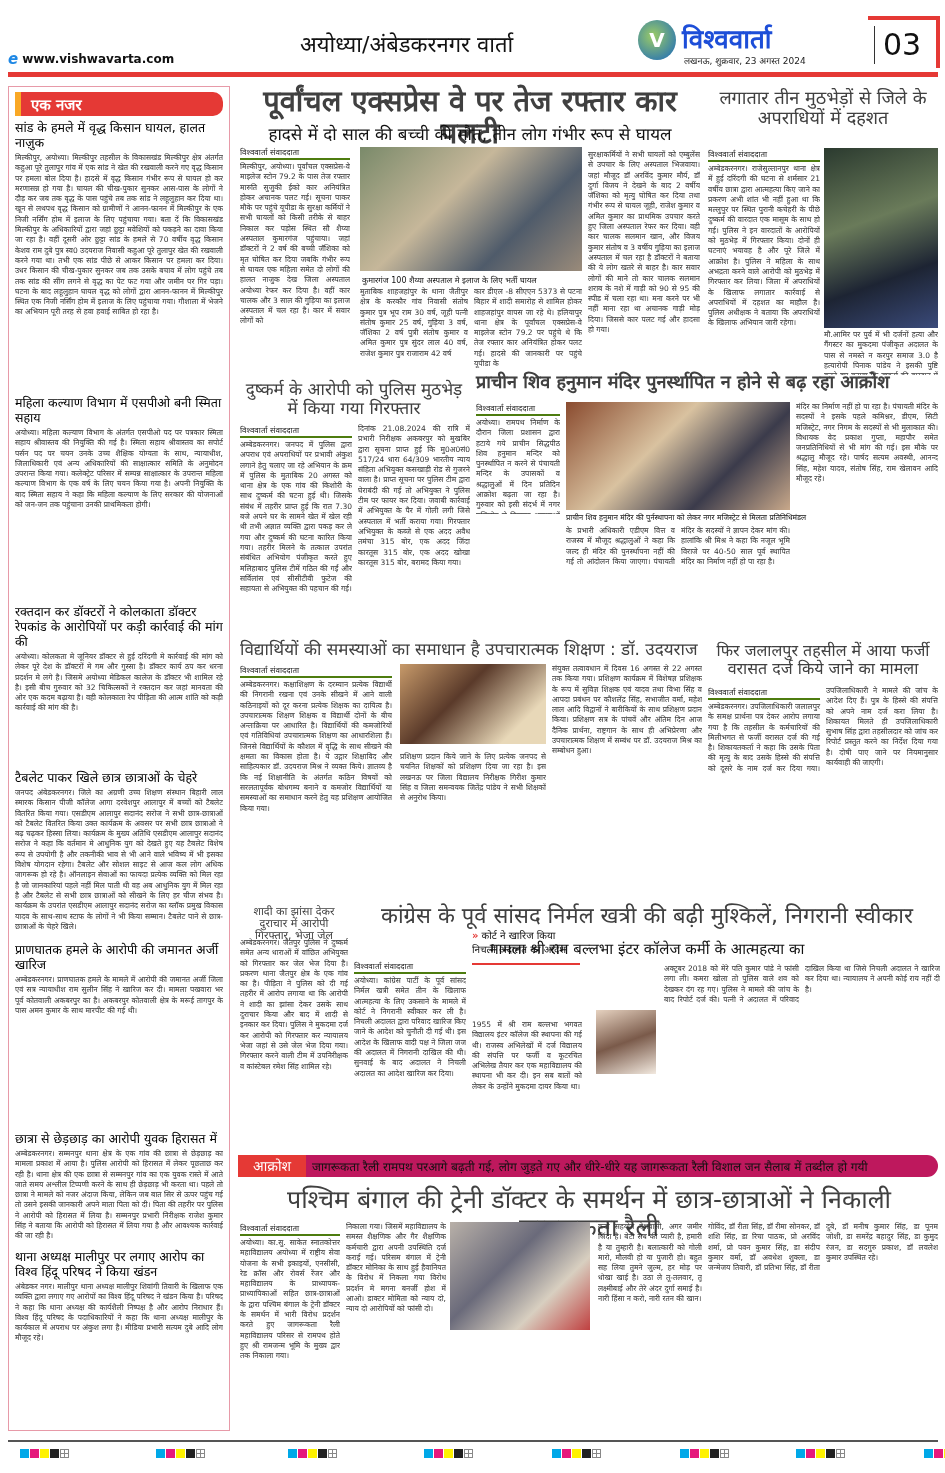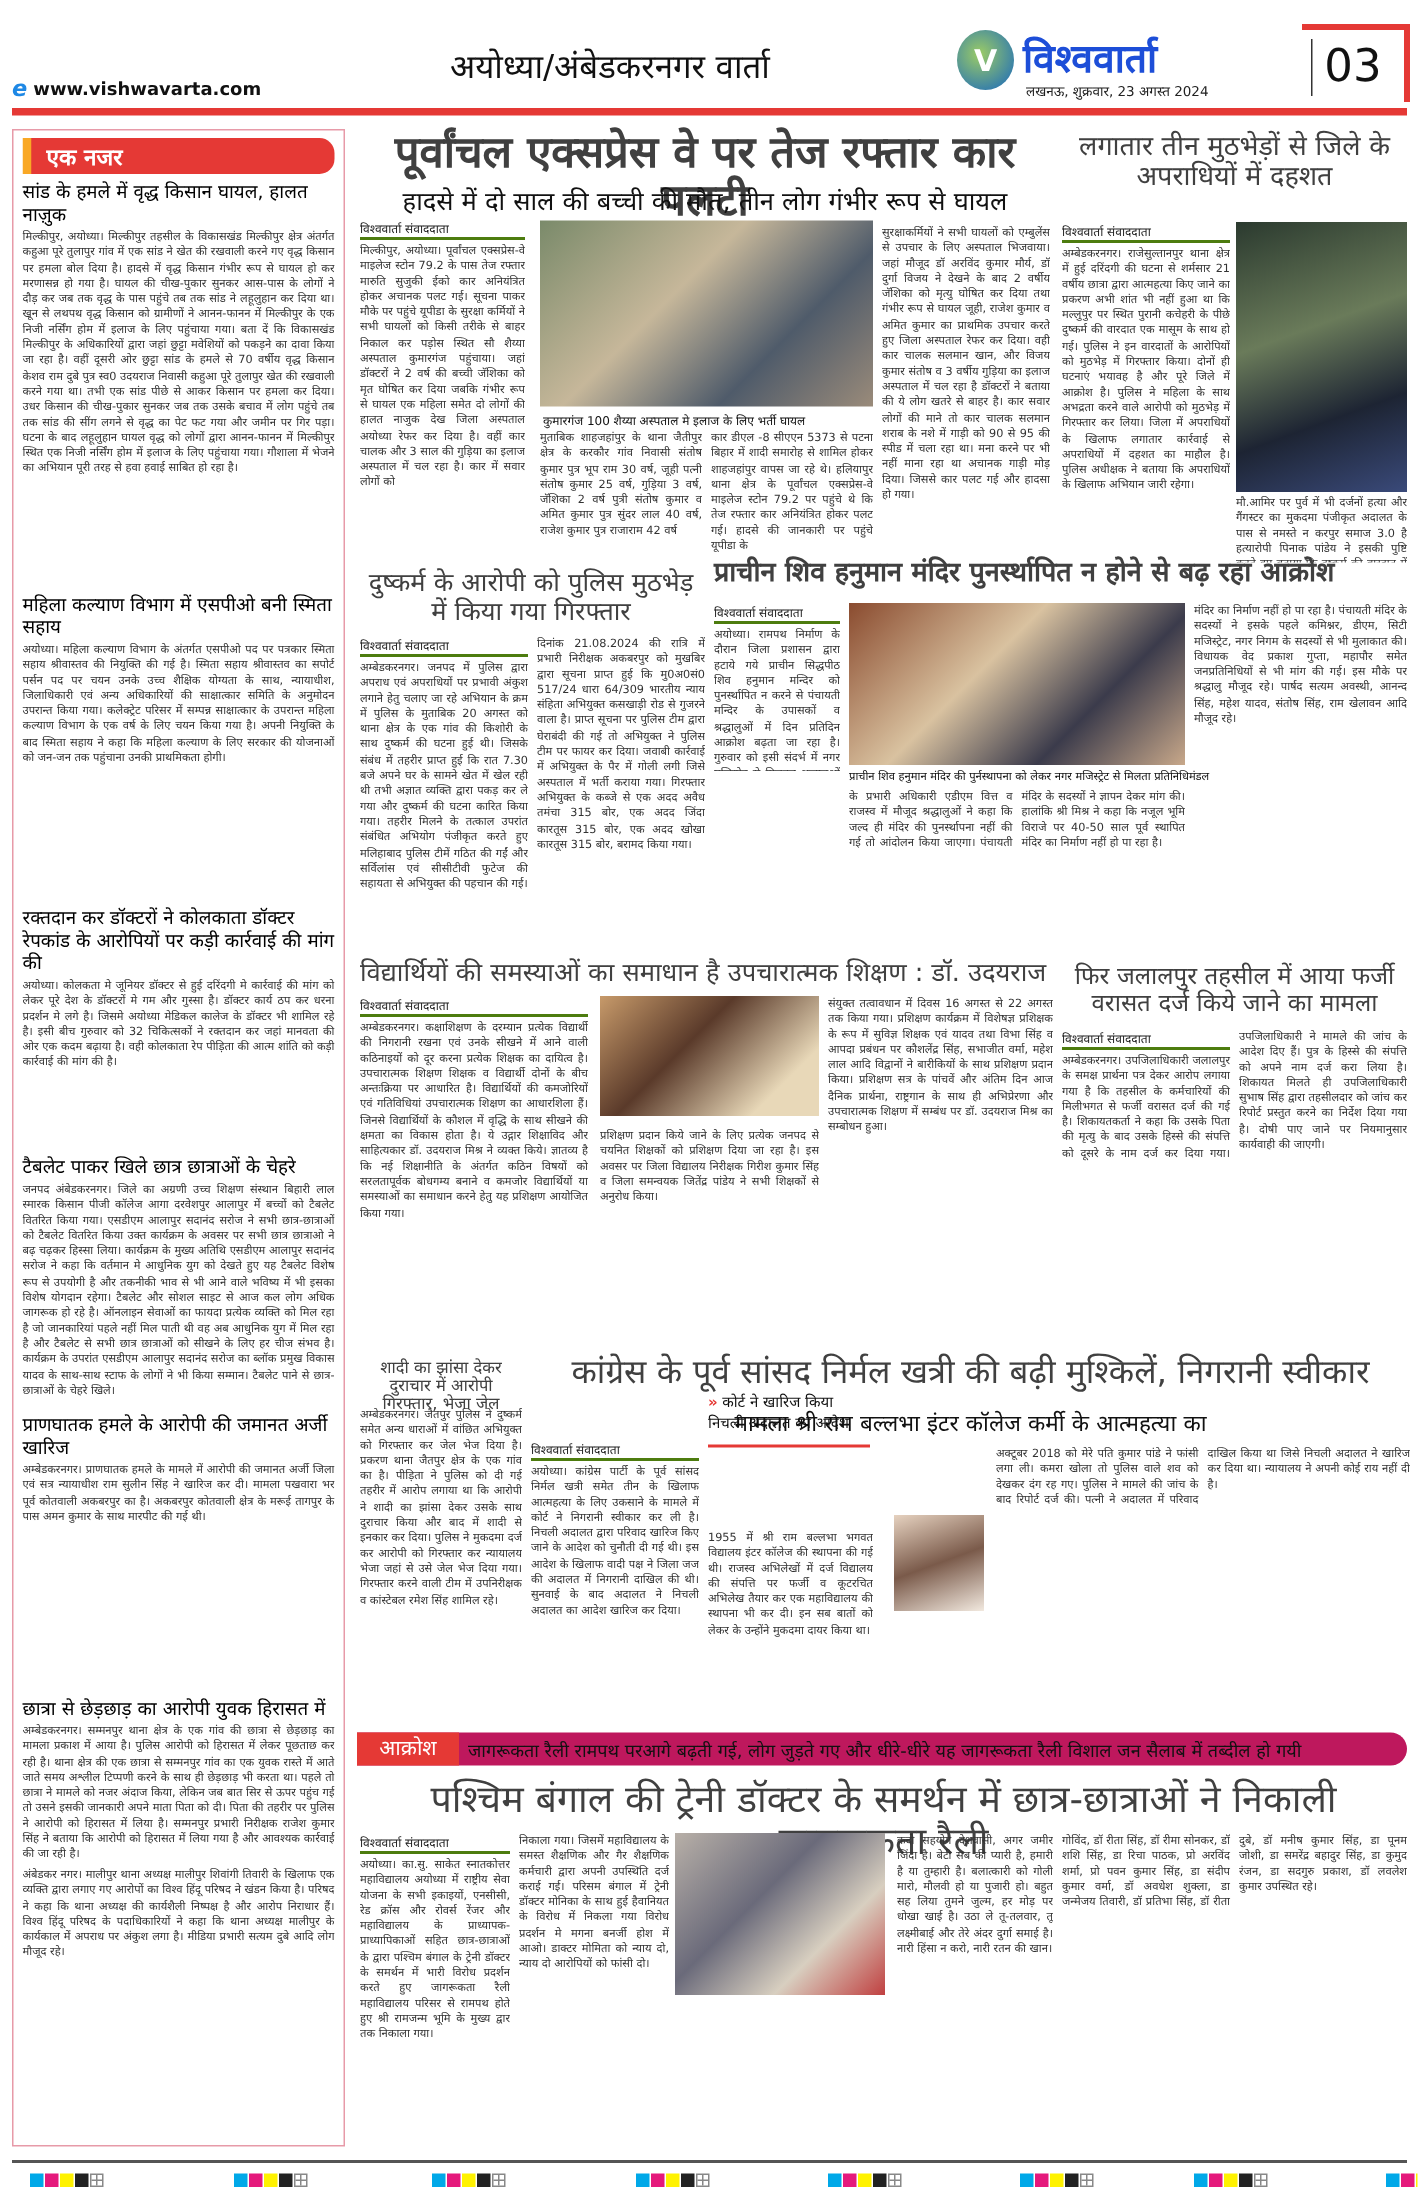--- a/index.html
+++ b/index.html
@@ -71,20 +71,21 @@
   </div>
   <div>
     <div class="lh">प्राणघातक हमले के आरोपी की जमानत अर्जी खारिज</div>
     <div class="body" style="height:152px;overflow:hidden">अम्बेडकरनगर। प्राणघातक हमले के मामले में आरोपी की जमानत अर्जी जिला एवं सत्र न्यायाधीश राम सुलीन सिंह ने खारिज कर दी। मामला पखवारा भर पूर्व कोतवाली अकबरपुर का है। अकबरपुर कोतवाली क्षेत्र के मरूई तागपुर के पास अमन कुमार के साथ मारपीट की गई थी।</div>
   </div>
   <div>
     <div class="lh">छात्रा से छेड़छाड़ का आरोपी युवक हिरासत में</div>
     <div class="body" style="height:96px;overflow:hidden">अम्बेडकरनगर। सम्मनपुर थाना क्षेत्र के एक गांव की छात्रा से छेड़छाड़ का मामला प्रकाश में आया है। पुलिस आरोपी को हिरासत में लेकर पूछताछ कर रही है। थाना क्षेत्र की एक छात्रा से सम्मनपुर गांव का एक युवक रास्ते में आते जाते समय अश्लील टिप्पणी करने के साथ ही छेड़छाड़ भी करता था। पहले तो छात्रा ने मामले को नजर अंदाज किया, लेकिन जब बात सिर से ऊपर पहुंच गई तो उसने इसकी जानकारी अपने माता पिता को दी। पिता की तहरीर पर पुलिस ने आरोपी को हिरासत में लिया है। सम्मनपुर प्रभारी निरीक्षक राजेश कुमार सिंह ने बताया कि आरोपी को हिरासत में लिया गया है और आवश्यक कार्रवाई की जा रही है।</div>
   </div>
   <div>
+    <div class="lh">थाना अध्यक्ष मालीपुर पर लगाए आरोप का विश्व हिंदू परिषद ने किया खंडन</div>
     <div class="body" style="height:200px;overflow:hidden">अंबेडकर नगर। मालीपुर थाना अध्यक्ष मालीपुर शिवांगी तिवारी के खिलाफ एक व्यक्ति द्वारा लगाए गए आरोपों का विश्व हिंदू परिषद ने खंडन किया है। परिषद ने कहा कि थाना अध्यक्ष की कार्यशैली निष्पक्ष है और आरोप निराधार हैं। विश्व हिंदू परिषद के पदाधिकारियों ने कहा कि थाना अध्यक्ष मालीपुर के कार्यकाल में अपराध पर अंकुश लगा है। मीडिया प्रभारी सत्यम दुबे आदि लोग मौजूद रहे।</div>
   </div>
 </div>
 
 <div class="h1" style="left:240px;top:86px;width:460px;font-size:29px">पूर्वांचल एक्सप्रेस वे पर तेज रफ्तार कार पलटी</div>
 <div class="sub" style="left:240px;top:122px;width:460px;font-size:17px">हादसे में दो साल की बच्ची की मौत, तीन लोग गंभीर रूप से घायल</div>
 <div class="col" style="left:240px;top:146px;width:110px;height:228px">
   <div class="byline">विश्ववार्ता संवाददाता</div>
   <div class="body">मिल्कीपुर, अयोध्या। पूर्वांचल एक्सप्रेस-वे माइलेज स्टोन 79.2 के पास तेज रफ्तार मारुति सुजुकी ईको कार अनियंत्रित होकर अचानक पलट गई। सूचना पाकर मौके पर पहुंचे यूपीडा के सुरक्षा कर्मियों ने सभी घायलों को किसी तरीके से बाहर निकाल कर पड़ोस स्थित सौ शैय्या अस्पताल कुमारगंज पहुंचाया। जहां डॉक्टरों ने 2 वर्ष की बच्ची जॅशिका को मृत घोषित कर दिया जबकि गंभीर रूप से घायल एक महिला समेत दो लोगों की हालत नाजुक देख जिला अस्पताल अयोध्या रेफर कर दिया है। वहीं कार चालक और 3 साल की गुड़िया का इलाज अस्पताल में चल रहा है। कार में सवार लोगों को</div>
 </div>
@@ -133,21 +134,21 @@
   <div class="body">मंदिर का निर्माण नहीं हो पा रहा है। पंचायती मंदिर के सदस्यों ने इसके पहले कमिश्नर, डीएम, सिटी मजिस्ट्रेट, नगर निगम के सदस्यों से भी मुलाकात की। विधायक वेद प्रकाश गुप्ता, महापौर समेत जनप्रतिनिधियों से भी मांग की गई। इस मौके पर श्रद्धालु मौजूद रहे। पार्षद सत्यम अवस्थी, आनन्द सिंह, महेश यादव, संतोष सिंह, राम खेलावन आदि मौजूद रहे।</div>
 </div>
 
 <div class="h1" style="left:240px;top:640px;width:462px;font-size:17px;font-weight:normal;text-align:left">विद्यार्थियों की समस्याओं का समाधान है उपचारात्मक शिक्षण : डॉ. उदयराज</div>
 <div class="col" style="left:240px;top:664px;width:152px;height:206px">
   <div class="byline">विश्ववार्ता संवाददाता</div>
   <div class="body">अम्बेडकरनगर। कक्षाशिक्षण के दरम्यान प्रत्येक विद्यार्थी की निगरानी रखना एवं उनके सीखने में आने वाली कठिनाइयों को दूर करना प्रत्येक शिक्षक का दायित्व है। उपचारात्मक शिक्षण शिक्षक व विद्यार्थी दोनों के बीच अन्तःक्रिया पर आधारित है। विद्यार्थियों की कमजोरियों एवं गतिविधियां उपचारात्मक शिक्षण का आधारशिला हैं। जिनसे विद्यार्थियों के कौशल में वृद्धि के साथ सीखने की क्षमता का विकास होता है। ये उद्गार शिक्षाविद और साहित्यकार डॉ. उदयराज मिश्र ने व्यक्त किये। ज्ञातव्य है कि नई शिक्षानीति के अंतर्गत कठिन विषयों को सरलतापूर्वक बोधगम्य बनाने व कमजोर विद्यार्थियों या समस्याओं का समाधान करने हेतु यह प्रशिक्षण आयोजित किया गया।</div>
 </div>
 <div class="photo" style="left:400px;top:664px;width:146px;height:80px;background:linear-gradient(135deg,#c79a6a,#5a3a2a 40%,#e8d8b8 80%)"></div>
 <div class="col" style="left:400px;top:752px;width:146px;height:118px">
-  <div class="body">प्रशिक्षण प्रदान किये जाने के लिए प्रत्येक जनपद से चयनित शिक्षकों को प्रशिक्षण दिया जा रहा है। इस अवसर पर जिला विद्यालय निरीक्षक गिरीश कुमार सिंह व जिला समन्वयक जितेंद्र पांडेय ने सभी शिक्षकों से अनुरोध किया।</div>
+  <div class="body">प्रशिक्षण प्रदान किये जाने के लिए प्रत्येक जनपद से चयनित शिक्षकों को प्रशिक्षण दिया जा रहा है। इस लखनऊ पर जिला विद्यालय निरीक्षक गिरीश कुमार सिंह व जिला समन्वयक जितेंद्र पांडेय ने सभी शिक्षकों से अनुरोध किया।</div>
 </div>
 <div class="col" style="left:552px;top:664px;width:150px;height:206px">
   <div class="body">संयुक्त तत्वावधान में दिवस 16 अगस्त से 22 अगस्त तक किया गया। प्रशिक्षण कार्यक्रम में विशेषज्ञ प्रशिक्षक के रूप में सुविज्ञ शिक्षक एवं यादव तथा विभा सिंह व आपदा प्रबंधन पर कौशलेंद्र सिंह, सभाजीत वर्मा, महेश लाल आदि विद्वानों ने बारीकियों के साथ प्रशिक्षण प्रदान किया। प्रशिक्षण सत्र के पांचवें और अंतिम दिन आज दैनिक प्रार्थना, राष्ट्रगान के साथ ही अभिप्रेरणा और उपचारात्मक शिक्षण में सम्बंध पर डॉ. उदयराज मिश्र का सम्बोधन हुआ।</div>
 </div>
 
 <div class="h1" style="left:706px;top:642px;width:234px;font-size:16px;font-weight:normal">फिर जलालपुर तहसील में आया फर्जी वरासत दर्ज किये जाने का मामला</div>
 <div class="col" style="left:708px;top:686px;width:230px;height:184px;column-count:2;column-gap:6px">
   <div class="byline">विश्ववार्ता संवाददाता</div>
   <div class="body">अम्बेडकरनगर। उपजिलाधिकारी जलालपुर के समक्ष प्रार्थना पत्र देकर आरोप लगाया गया है कि तहसील के कर्मचारियों की मिलीभगत से फर्जी वरासत दर्ज की गई है। शिकायतकर्ता ने कहा कि उसके पिता की मृत्यु के बाद उसके हिस्से की संपत्ति को दूसरे के नाम दर्ज कर दिया गया। उपजिलाधिकारी ने मामले की जांच के आदेश दिए हैं। पुत्र के हिस्से की संपत्ति को अपने नाम दर्ज करा लिया है। शिकायत मिलते ही उपजिलाधिकारी सुभाष सिंह द्वारा तहसीलदार को जांच कर रिपोर्ट प्रस्तुत करने का निर्देश दिया गया है। दोषी पाए जाने पर नियमानुसार कार्यवाही की जाएगी।</div>
 </div>

